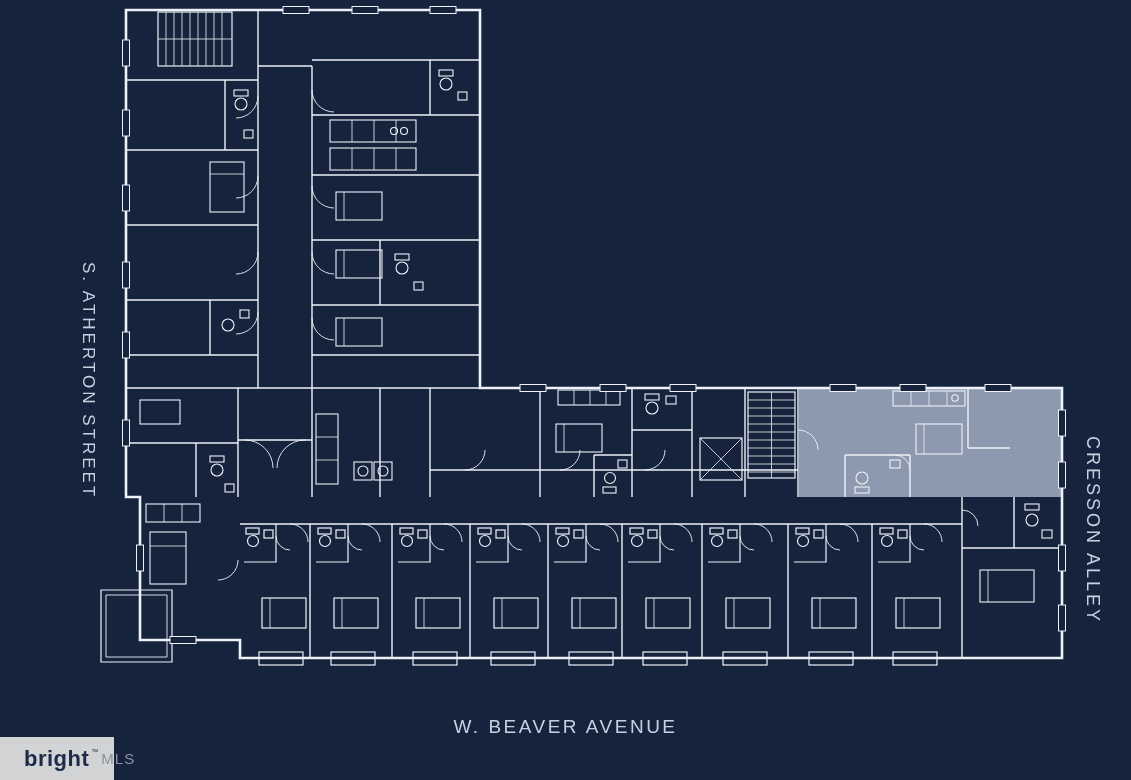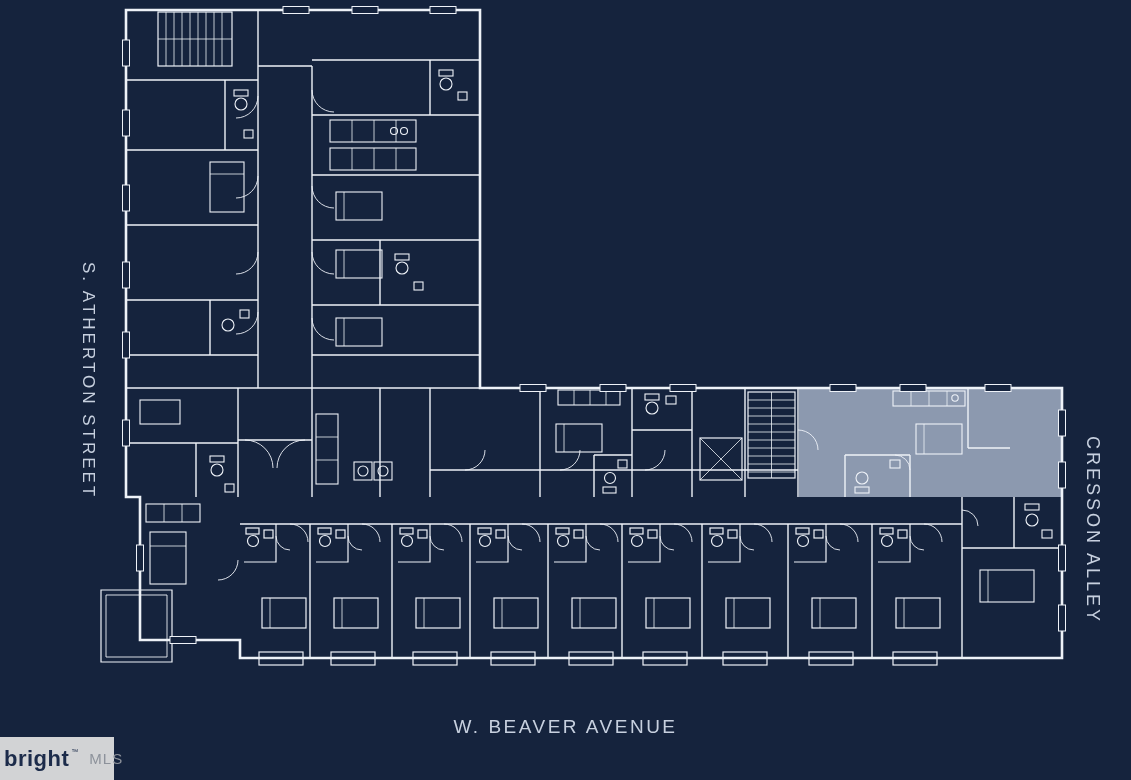--- a/index.html
+++ b/index.html
@@ -10,26 +10,26 @@
   body{background:var(--bg); font-family:"Liberation Sans", sans-serif;}
   .stage{position:relative; width:1131px; height:780px; background:var(--bg); overflow:hidden;}
   svg.plan{position:absolute; left:0; top:0; color:var(--line); display:block;}
   .hl{fill:var(--highlight);}
   .street{position:absolute; color:var(--label); letter-spacing:3px; font-size:17px;
           font-family:"Liberation Sans", sans-serif; user-select:none;}
   .street.left{left:78px; top:262px; writing-mode:vertical-rl;}
   .street.right{left:1082px; top:436px; writing-mode:vertical-rl; font-size:18px;}
   .street.bottom{left:0; top:716px; width:1131px; text-align:center; font-size:19px; letter-spacing:2.5px;}
   .logo{position:absolute; left:0; bottom:0; width:114px; height:43px; background:var(--logo-bg);
-        display:flex; align-items:center; padding-left:4px; box-sizing:border-box;}
+        display:flex; align-items:center; padding-left:24px; box-sizing:border-box;}
   .logo .brand{color:var(--logo-navy); font-weight:bold; font-size:22px; letter-spacing:.5px; line-height:1;}
   .logo .dot{width:5px; height:5px; border-radius:50%; background:var(--logo-accent);
              align-self:flex-start; margin:11px 1px 0 1px;}
   .logo .tm{color:var(--logo-navy); font-size:7px; align-self:flex-start; margin-top:11px;}
-  .logo .mls{color:var(--logo-gray); font-size:15px; margin-left:11px; letter-spacing:1px;}
+  .logo .mls{color:var(--logo-gray); font-size:15px; margin-left:3px; letter-spacing:1px;}
 </style>
 </head>
 <body>
 
 <div class="stage">
 
   <svg class="plan" width="1131" height="780" viewBox="0 0 1131 780" xmlns="http://www.w3.org/2000/svg" xmlns:xlink="http://www.w3.org/1999/xlink">
 
     <defs>
       <g id="ub">

